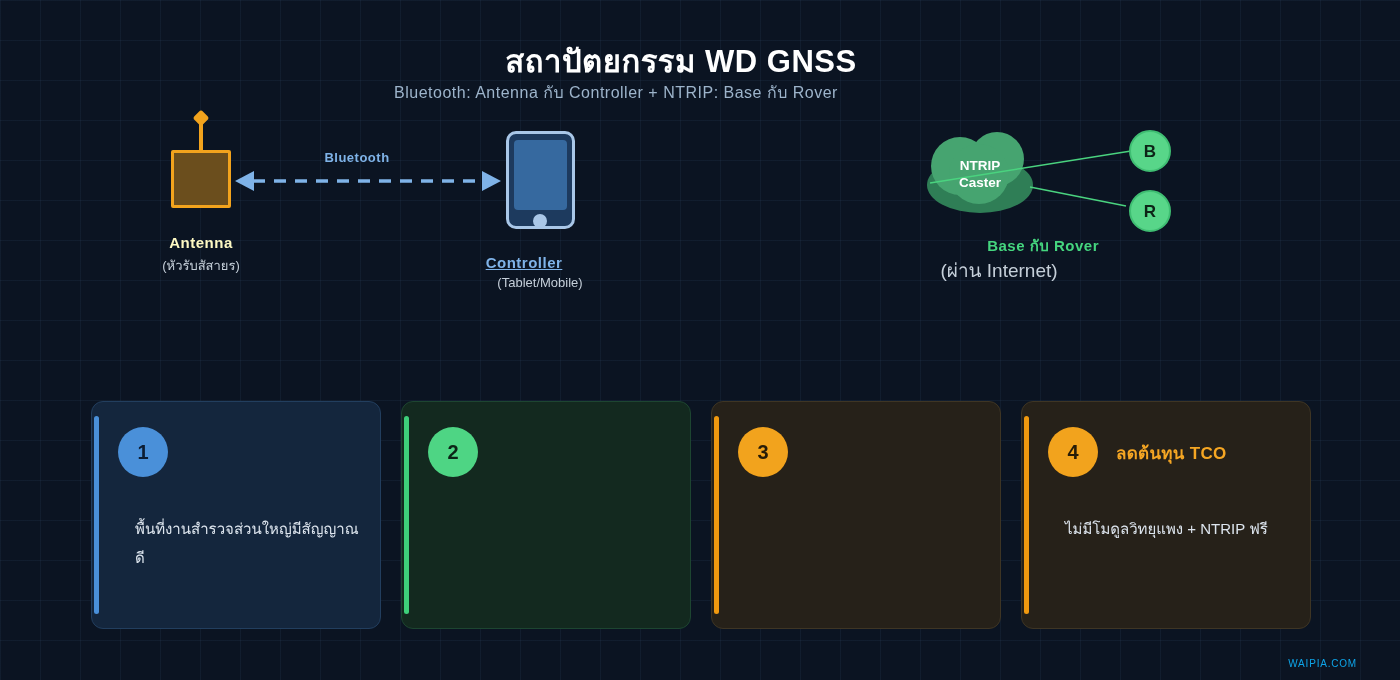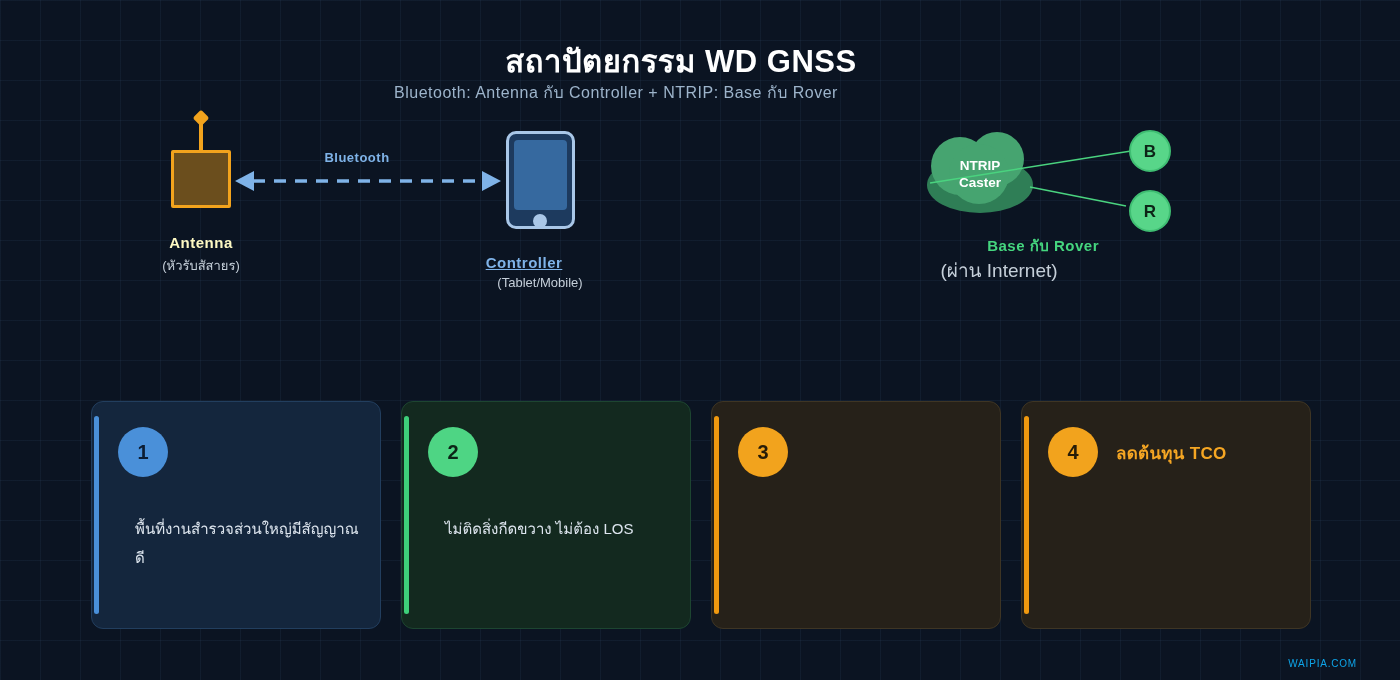--- a/index.html
+++ b/index.html
@@ -123,31 +123,31 @@
     <div class="num">1</div>
   </div>
   <div class="body">พื้นที่งานสำรวจส่วนใหญ่มีสัญญาณดี</div>
 </div>
 
 <div class="card card-2">
   <div class="bar"></div>
   <div class="head">
     <div class="num">2</div>
   </div>
-  <div class="body">ไม่ติดสิ่งกีดขวาง ไม่ต้อง LOS</div>
 </div>
 
 <div class="card card-3">
   <div class="bar"></div>
   <div class="head">
     <div class="num">3</div>
   </div>
 </div>
 
 <div class="card card-4">
   <div class="bar"></div>
   <div class="head">
     <div class="num">4</div>
     <div class="title">ลดต้นทุน TCO</div>
   </div>
+  <div class="body">ไม่มีโมดูลวิทยุแพง + NTRIP ฟรี</div>
 </div>
 
 <div class="abs footer-brand">WAIPIA.COM</div>
 
 </body></html>

